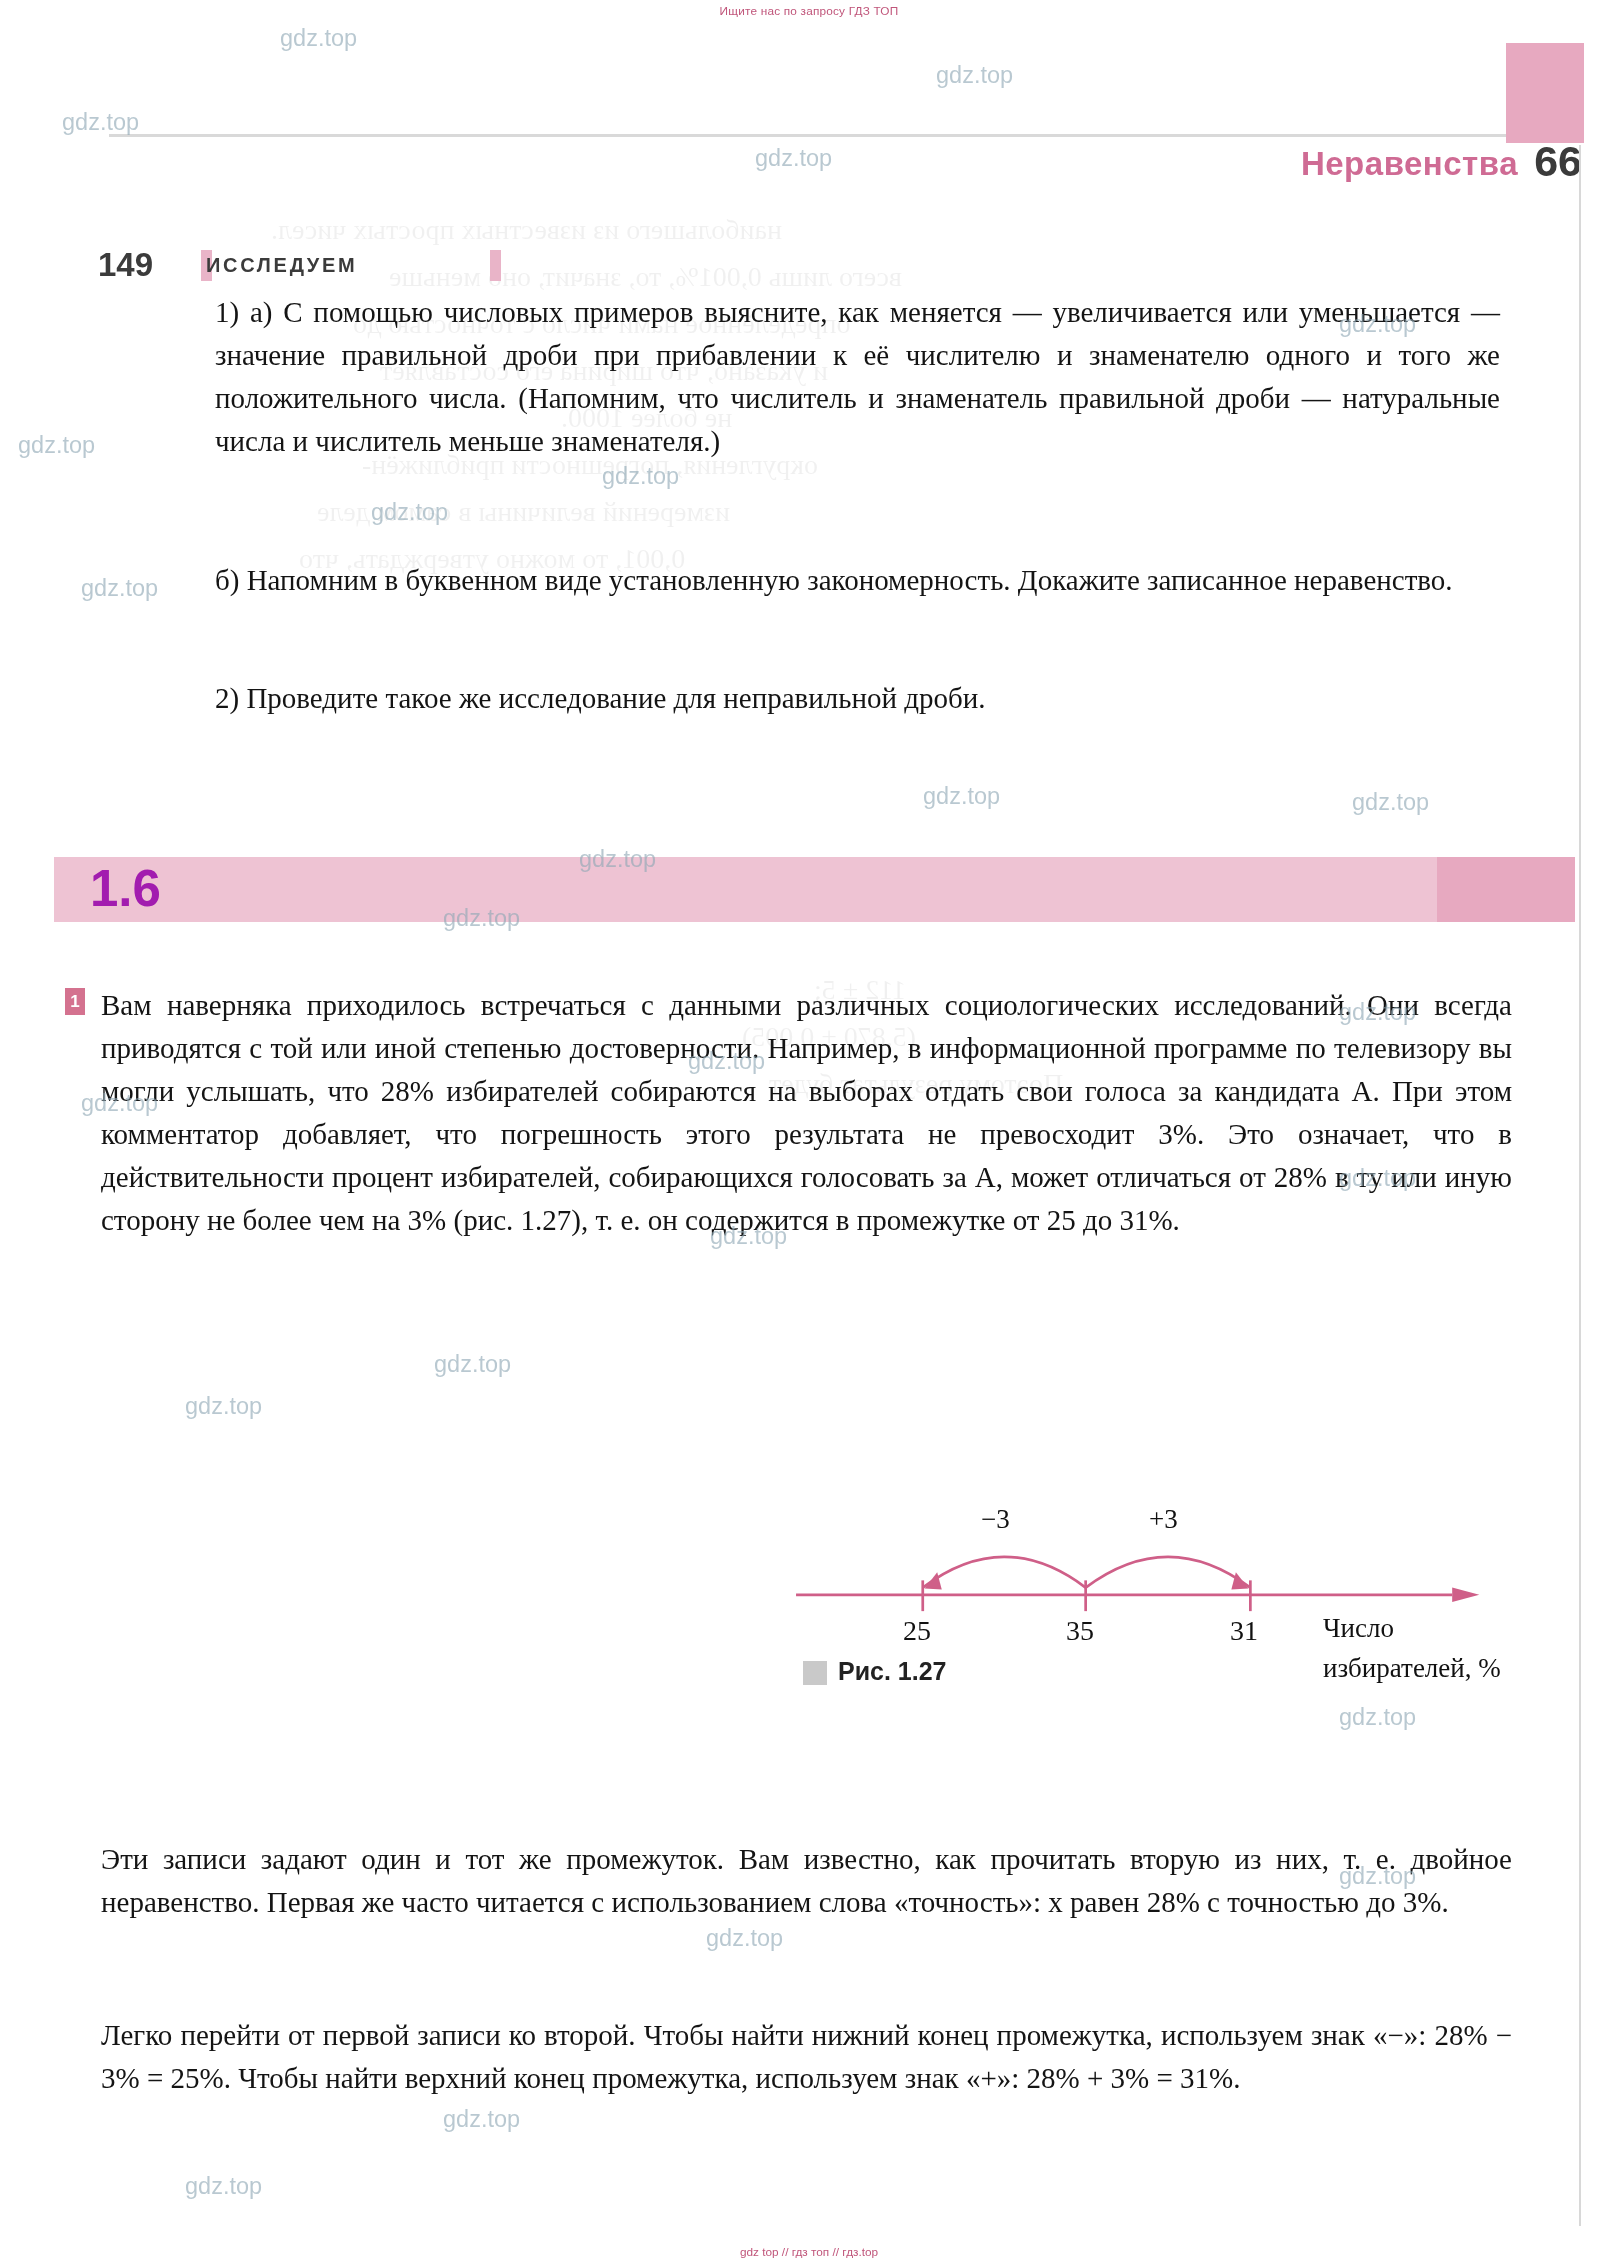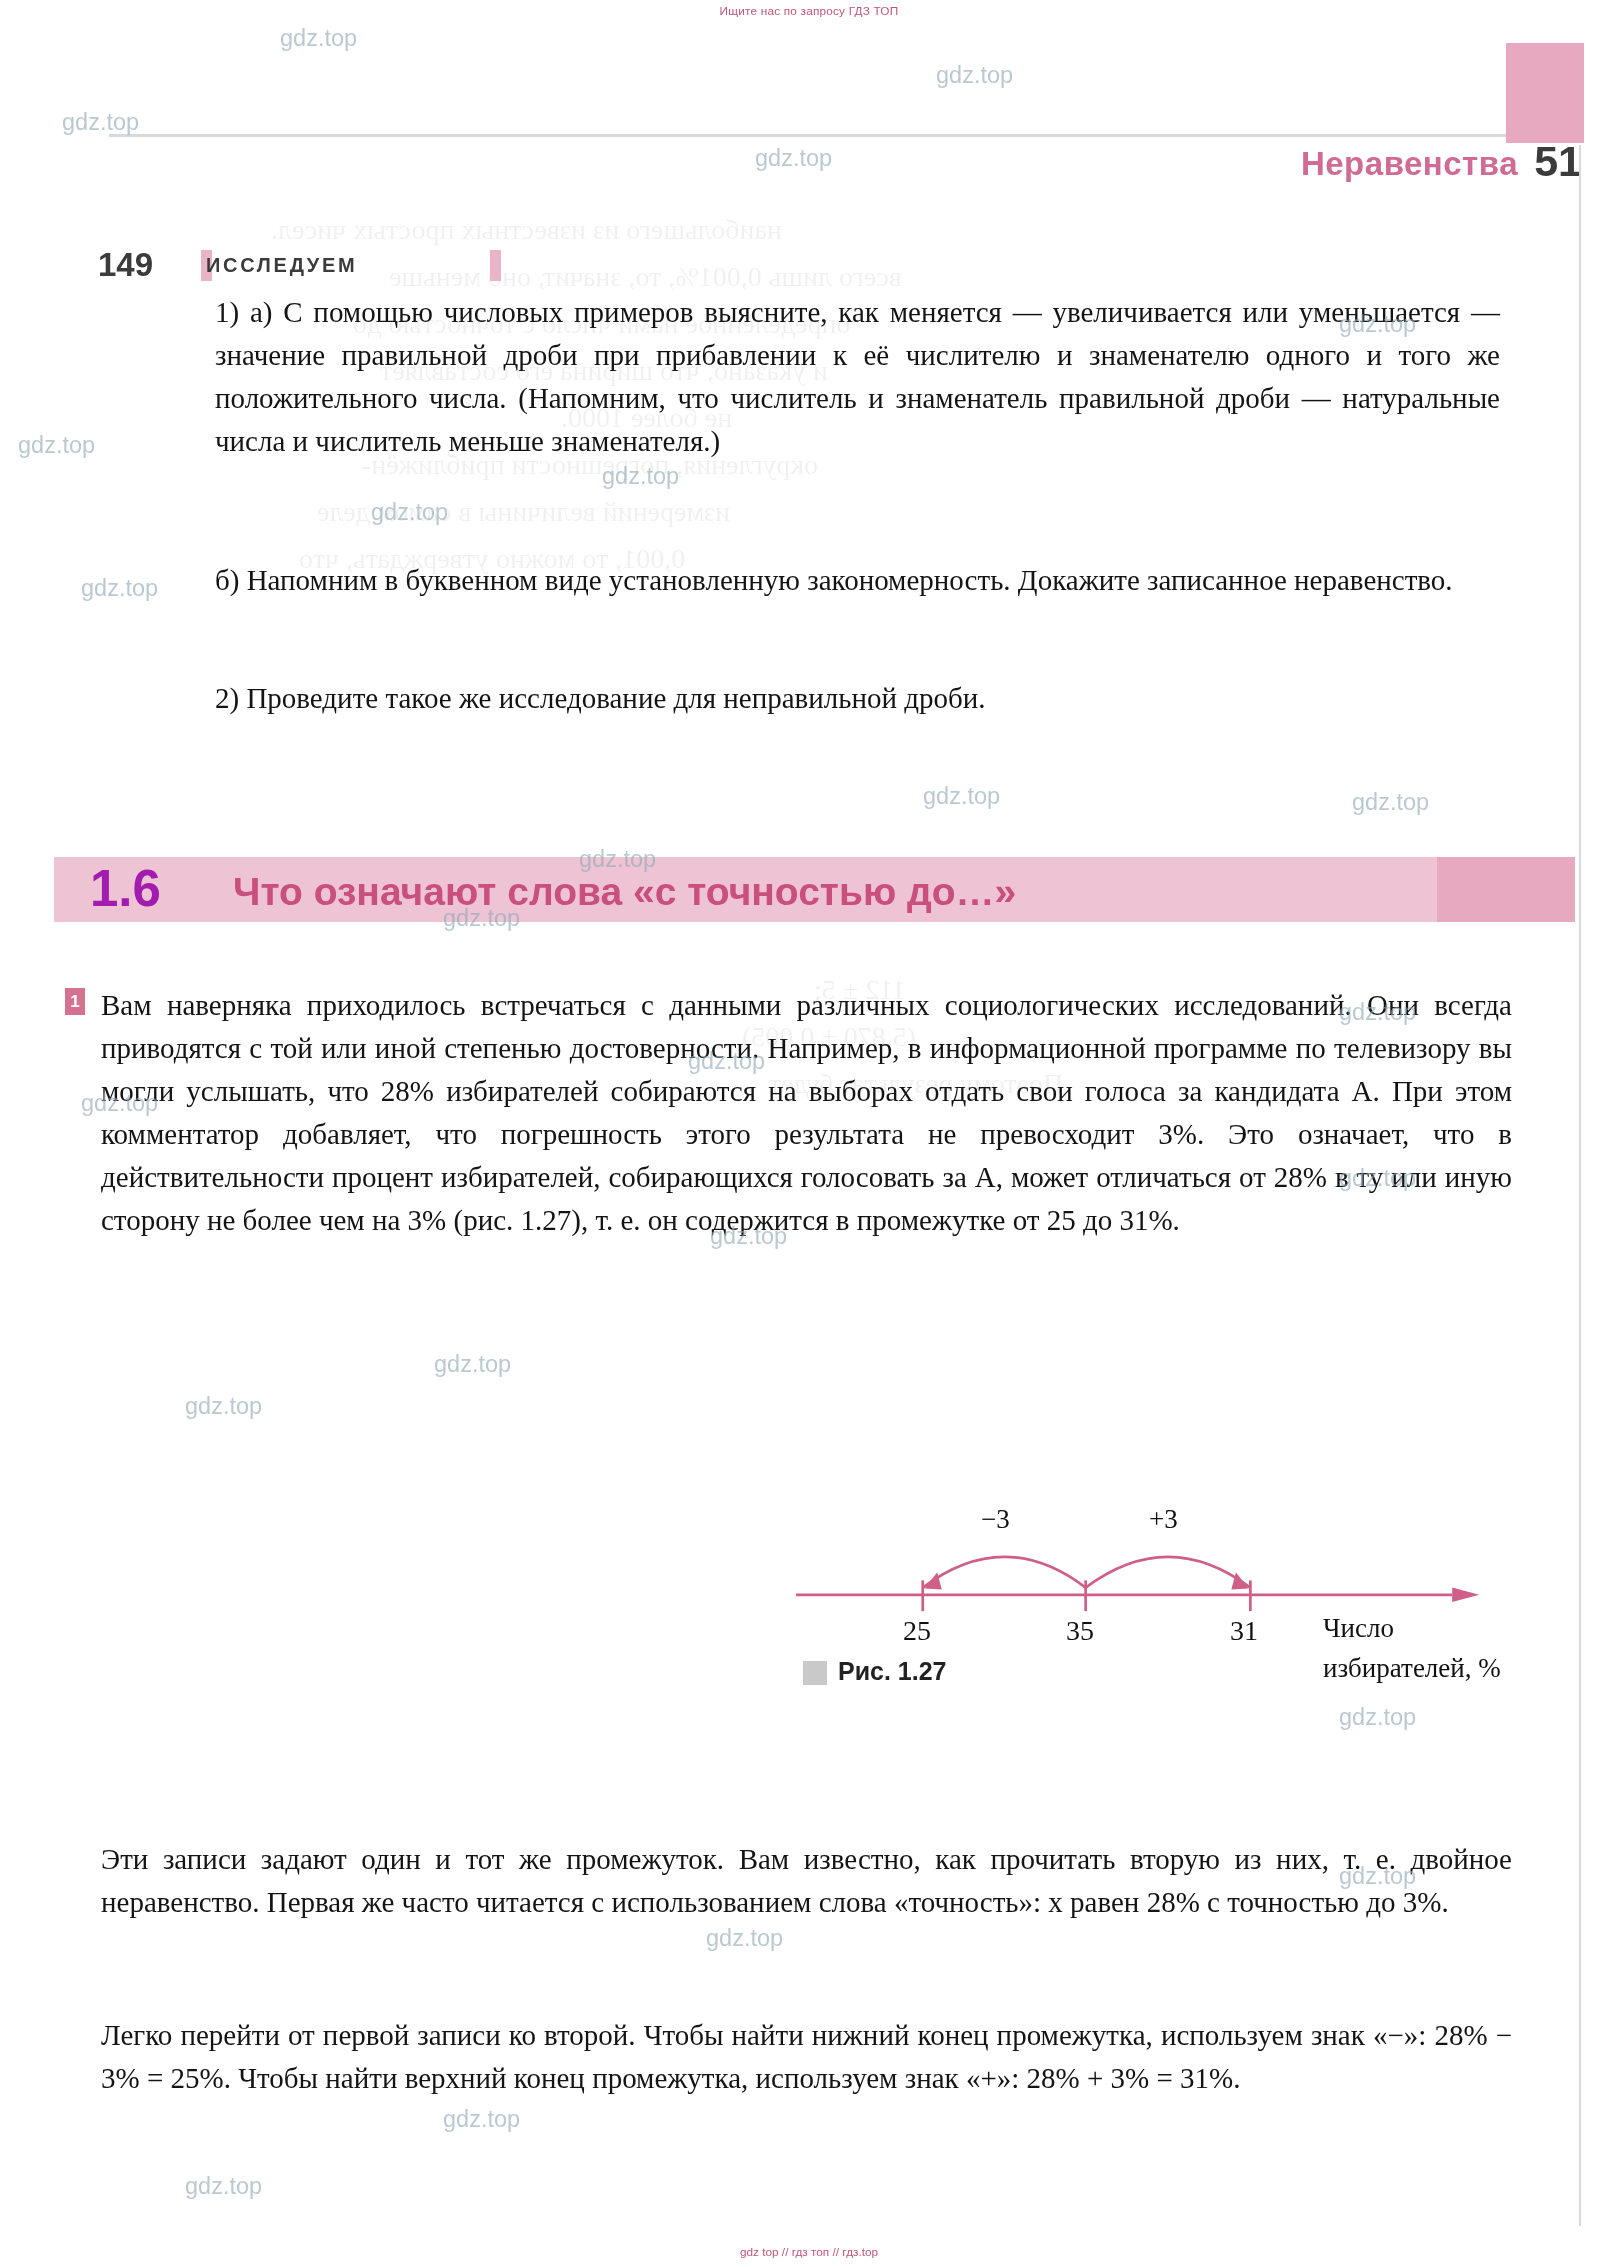--- a/index.html
+++ b/index.html
@@ -302,35 +302,34 @@
     <div class="ghost" style="left:299px; top:510px;">0,001, то можно утверждать, что</div>
     <div class="ghost" style="left:814px; top:941px;">112 ± 5;</div>
     <div class="ghost" style="left:742px; top:988px;">(5,870 ± 0,005)</div>
     <div class="ghost" style="left:769px; top:1035px;">Поэтому результат будет</div>
     <div class="ghost" style="left:796px; top:832px;">Если же приближённое значение</div>
   </div>
 
   <div class="header-rule"></div>
   <div class="header-tab"></div>
   <div class="header-title">Неравенства</div>
-  <div class="header-pagenum">51</div>
+  <div class="header-pagenum">66</div>
 
   <div class="task-no">149</div>
   <div class="badge-bar l"></div>
   <div class="badge-bar r"></div>
   <div class="task-badge">ИССЛЕДУЕМ</div>
 
   <div class="body-text p-a">1) а) С помощью числовых примеров выясните, как меняется — увеличивается или уменьшается — значение правильной дроби при прибавлении к её числителю и знаменателю одного и того же положительного числа. (Напомним, что числитель и знаменатель правильной дроби — натуральные числа и числитель меньше знаменателя.)</div>
   <div class="body-text p-b">б) Напомним в буквенном виде установленную закономерность. Докажите записанное неравенство.</div>
   <div class="body-text p-2">2) Проведите такое же исследование для неправильной дроби.</div>
 
   <div class="chapter-band"></div>
   <div class="chapter-band-right"></div>
   <div class="chapter-num">1.6</div>
-  <div class="chapter-title">Что означают слова «с точностью до…»</div>
 
   <div class="sec-marker">1</div>
   <div class="body-text p-intro">Вам наверняка приходилось встречаться с данными различных социологических исследований. Они всегда приводятся с той или иной степенью достоверности. Например, в информационной программе по телевизору вы могли услышать, что 28% избирателей собираются на выборах отдать свои голоса за кандидата A. При этом комментатор добавляет, что погрешность этого результата не превосходит 3%. Это означает, что в действительности процент избирателей, собирающихся голосовать за A, может отличаться от 28% в ту или иную сторону не более чем на 3% (рис. 1.27), т. е. он содержится в промежутке от 25 до 31%.</div>
 
 
   <div class="figure-box">
     <svg width="724" height="181" viewBox="0 0 800 200">
 
       <line x1="10" y1="128" x2="735" y2="128" stroke="#cf5f88" stroke-width="3"></line>
       <polygon points="735,120 765,128 735,136" fill="#cf5f88"></polygon>

